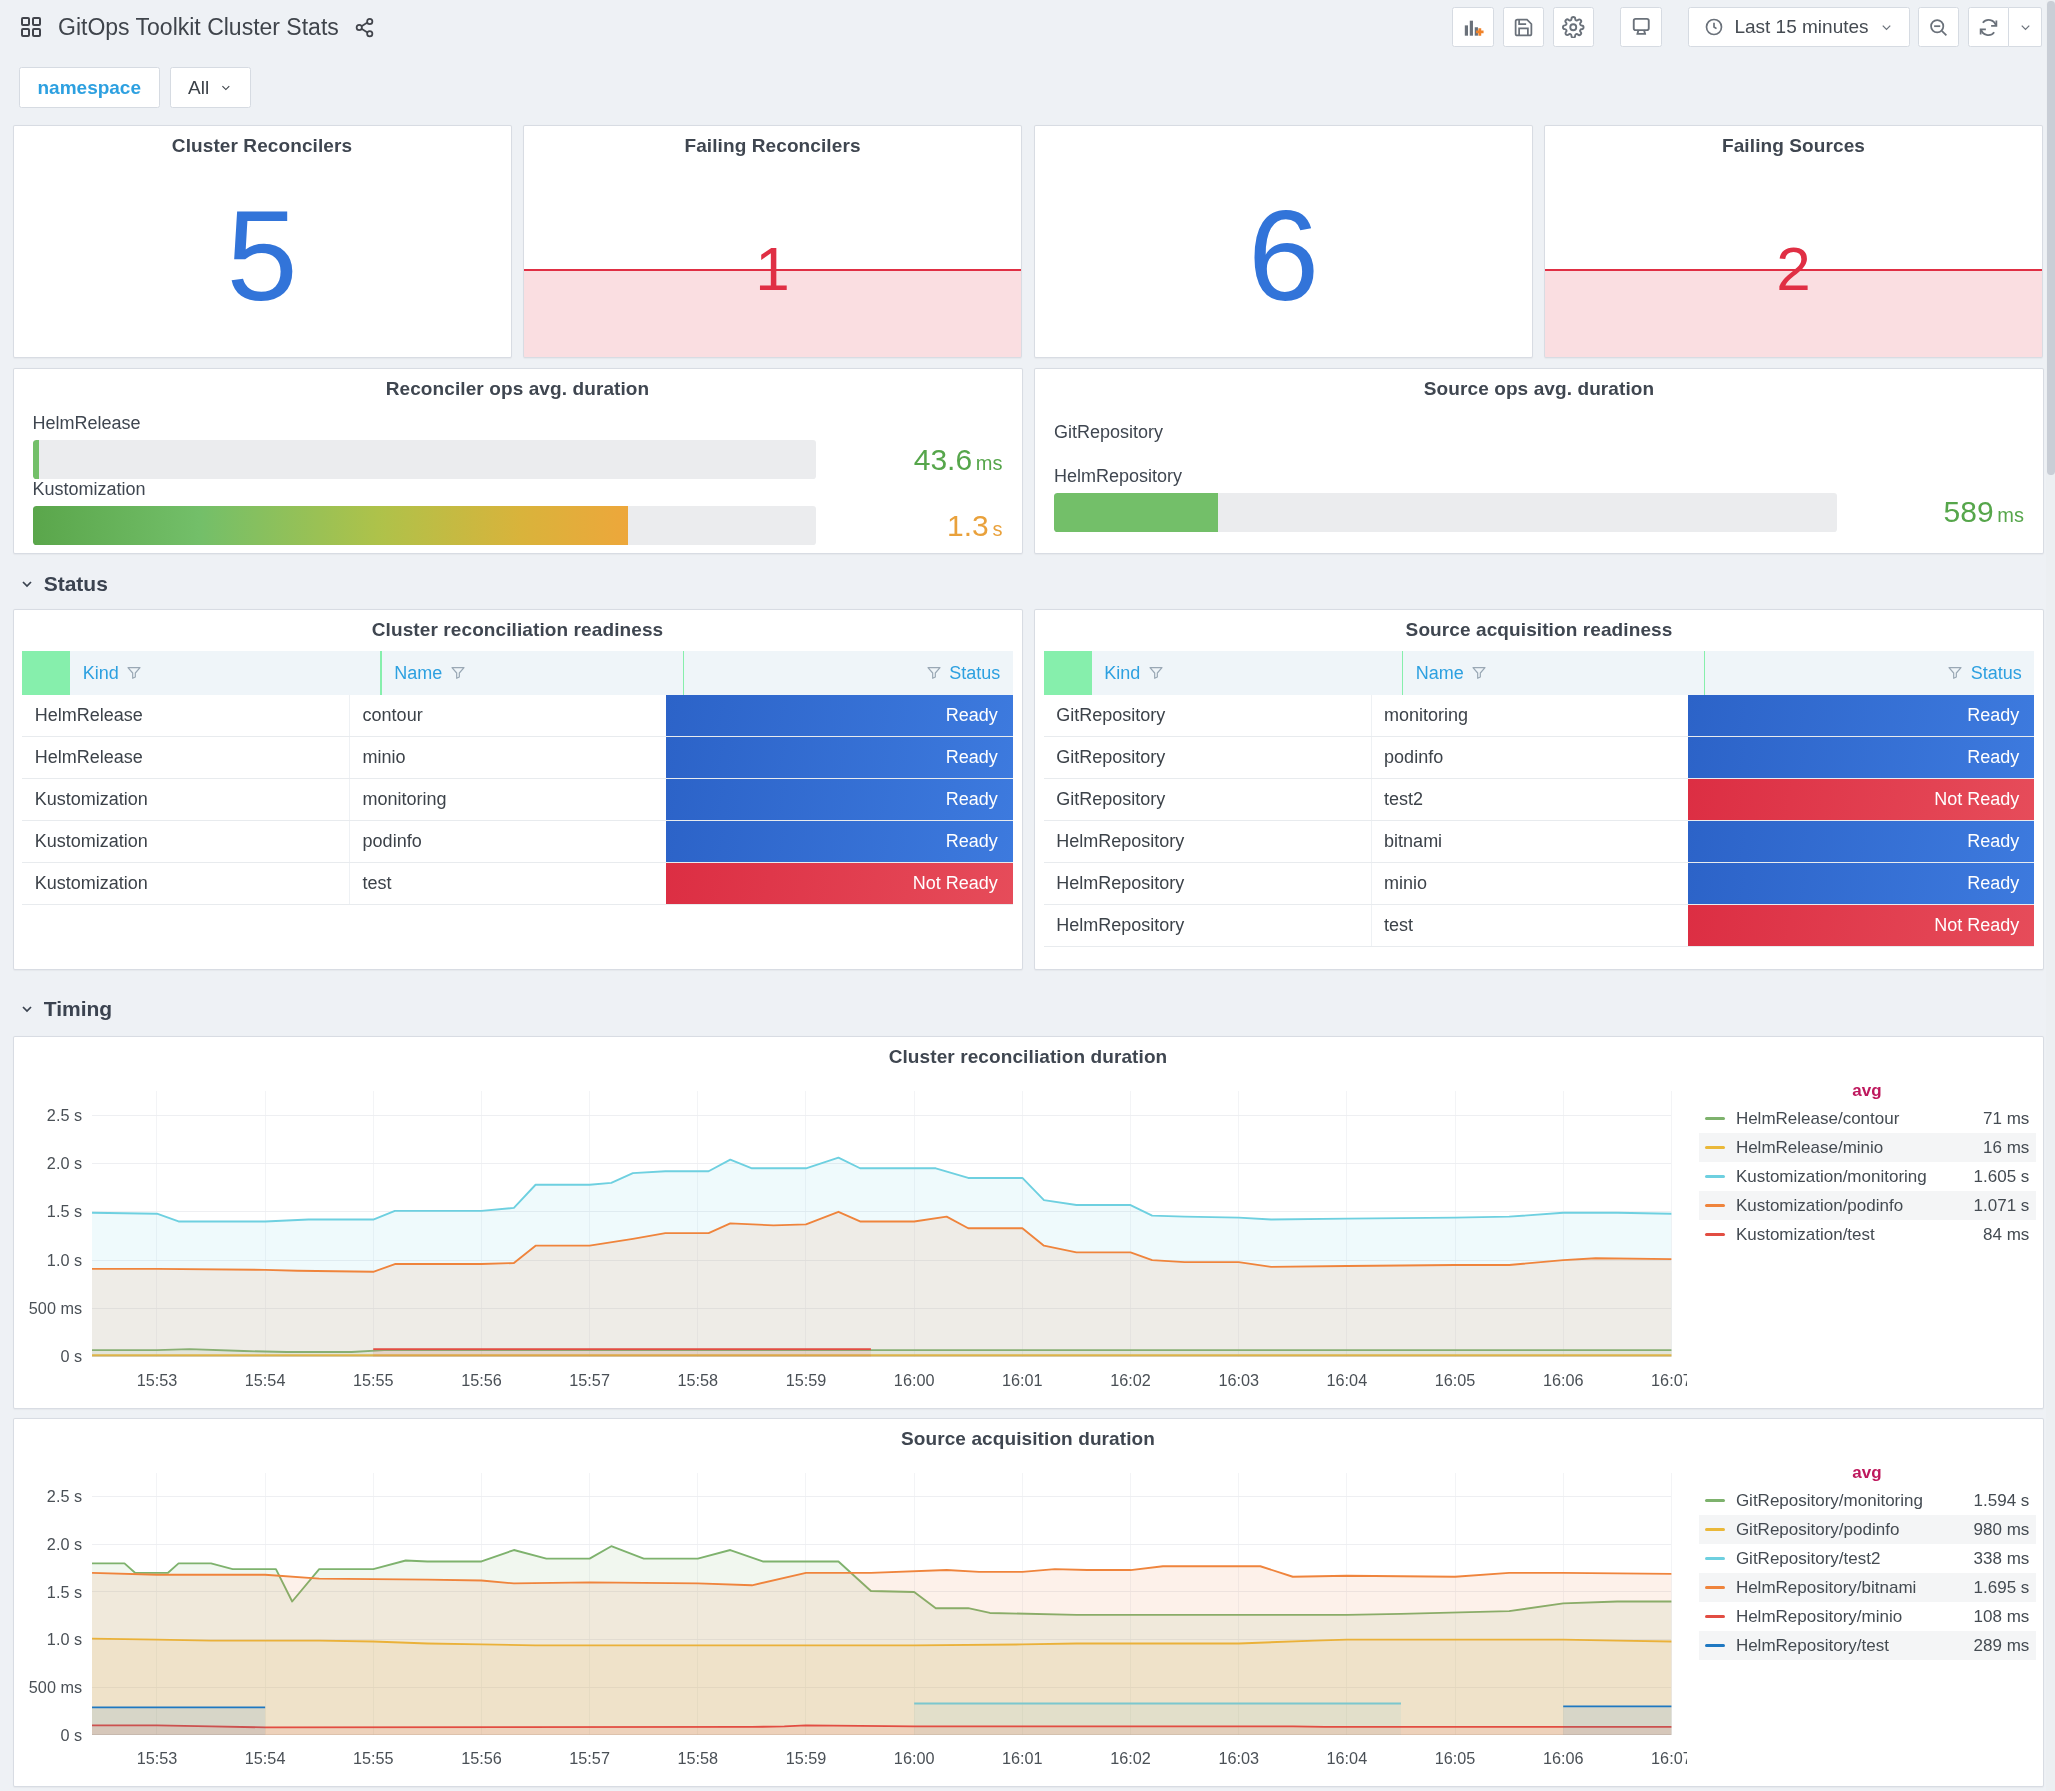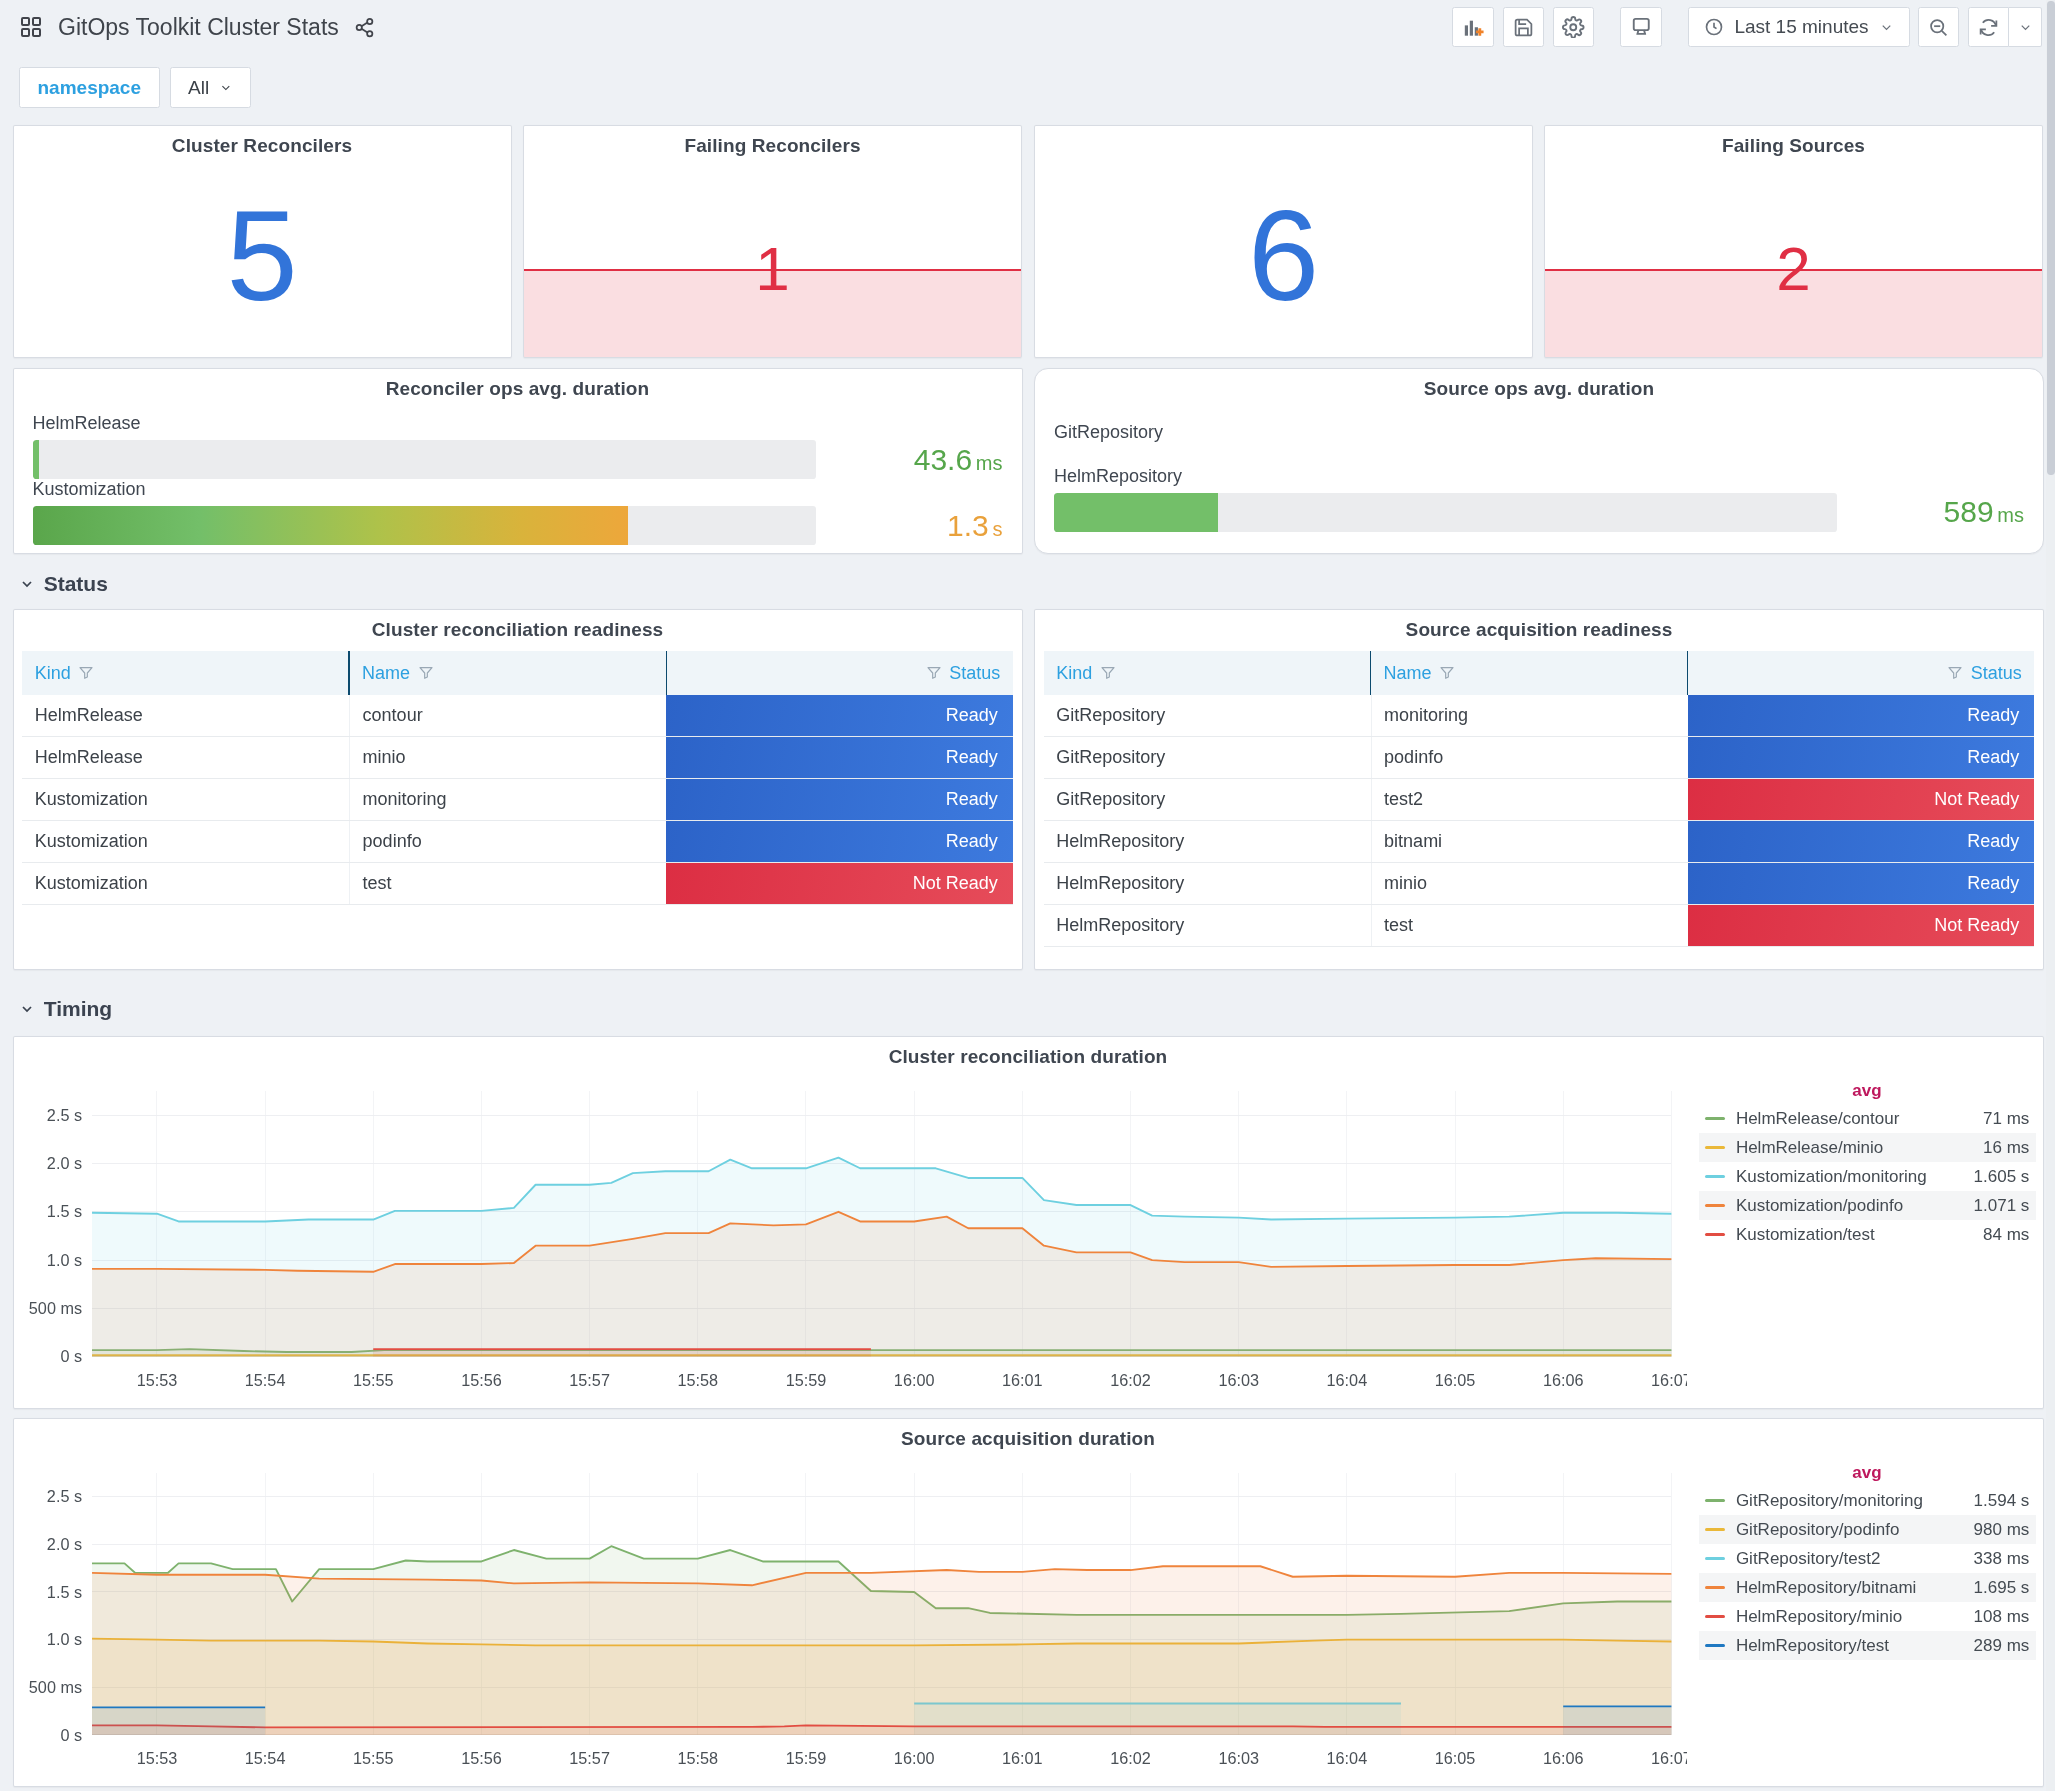--- a/index.html
+++ b/index.html
@@ -63,21 +63,21 @@
   .g-fill { height:100%; border-radius:3.1px 0 0 3.1px; }
   .g-fill.green { background:#73bf69; }
   .g-fill.gradient { background:linear-gradient(90deg,#5aa64b 0%,#73bf69 28%,#aec24a 58%,#d9b33b 82%,#eda73b 100%); }
   .g-val { width:187px; text-align:right; font-size:30px; font-weight:500; white-space:nowrap; }
   .g-val .unit { font-size:20px; font-weight:400; margin-left:3.7px; }
   
   .section-head { position:absolute; left:19px; display:flex; align-items:center; gap:8.7px;
     font-size:21px; font-weight:700; color:#3b4350; cursor:pointer; }
   
   .tbl { position:absolute; top:41px; left:8.7px; right:8.7px; bottom:5px; font-size:18px; }
-  .tbl-header { display:flex; height:44px; background:#0c4a6e; }
+  .tbl-header { display:flex; height:44px; background:#86efac;padding-left:48px; }
   .th { background:#eff5f9; color:#2da0e0; display:flex; align-items:center; gap:7.5px;
     padding:0 12.5px; margin-right:1.2px; }
   .th:last-child { margin-right:0; justify-content:flex-end; }
   .tbl-row { display:flex; height:42px; border-bottom:0.6px solid #e8ebee; background:#fff; }
   .td { display:flex; align-items:center; padding:0 12.5px; color:#3c4249; border-left:0.6px solid #eef1f4; }
   .td:first-child { border-left:none; }
   .td.status { justify-content:flex-end; color:#fff; font-weight:400; padding-right:15px; border-left:none; }
   .td.status.ready { background:linear-gradient(100deg,#2c63c8,#3d7ade); }
   .td.status.notready { background:linear-gradient(100deg,#dc2e43,#e64c5a); }
   .col-kind { width:33%; } .col-name { width:32%; } .col-status { width:35%; }
@@ -230,21 +230,21 @@
           <div class="g-label">Kustomization</div>
           <div class="g-line">
             <div class="g-track">
               <div class="g-fill gradient" style="width: 76%;"></div>
             </div>
             <div class="g-val" style="color: rgb(233, 161, 59);"><span>1.3</span><span class="unit">s</span></div>
           </div>
         </div>
       </div>
     </div>
-    <div class="panel" style="left: 1034px; top: 368px; width: 1010px; height: 186px; border-radius: 14px;">
+    <div class="panel" style="left: 1034px; top: 368px; width: 1010px; height: 186px;">
       <div class="panel-title">Source ops avg. duration</div>
       <div class="gauge-body">
         <div class="g-row">
           <div class="g-label">GitRepository</div>
         </div>
         <div class="g-row">
           <div class="g-label">HelmRepository</div>
           <div class="g-line">
             <div class="g-track">
               <div class="g-fill green" style="width: 21%;"></div>

